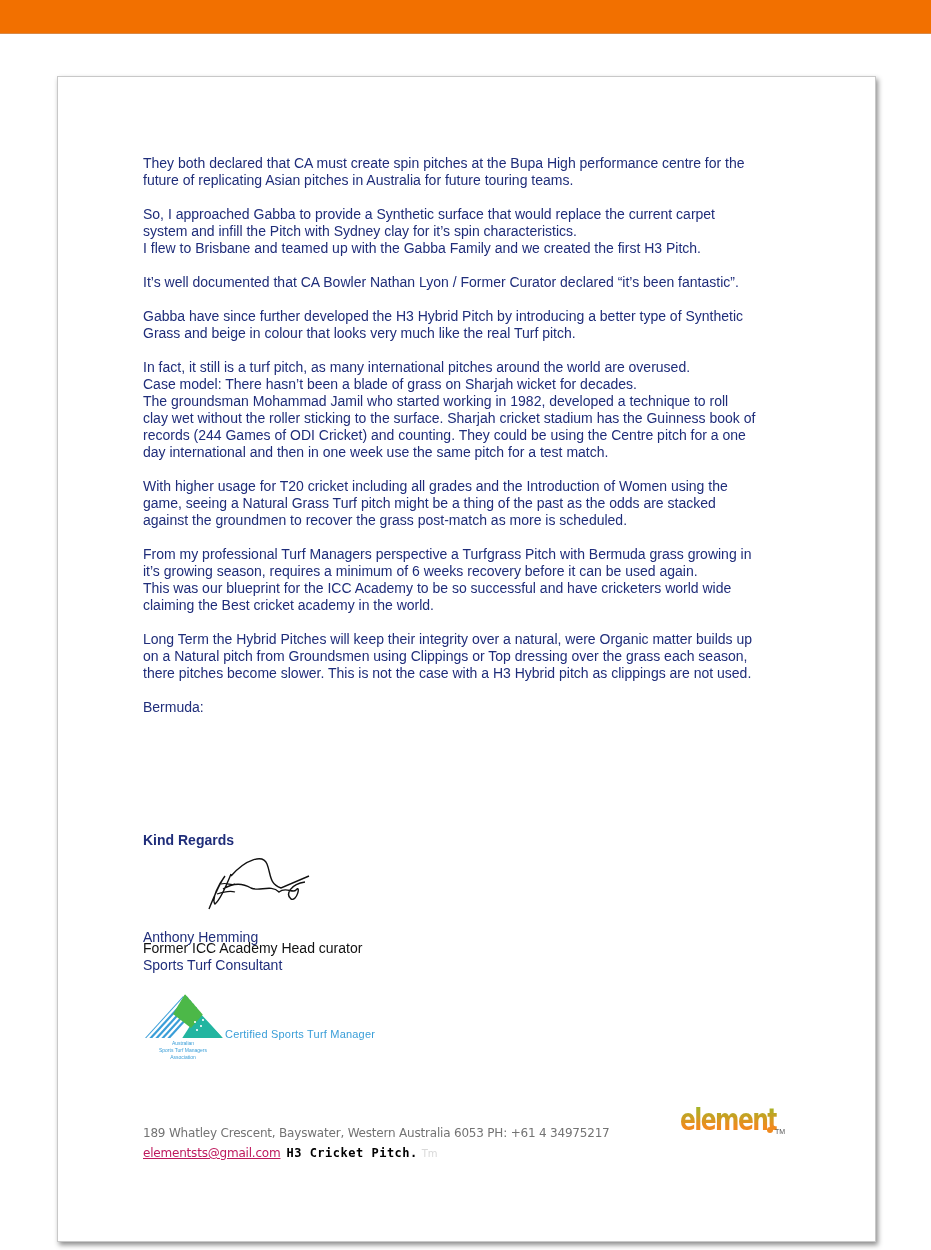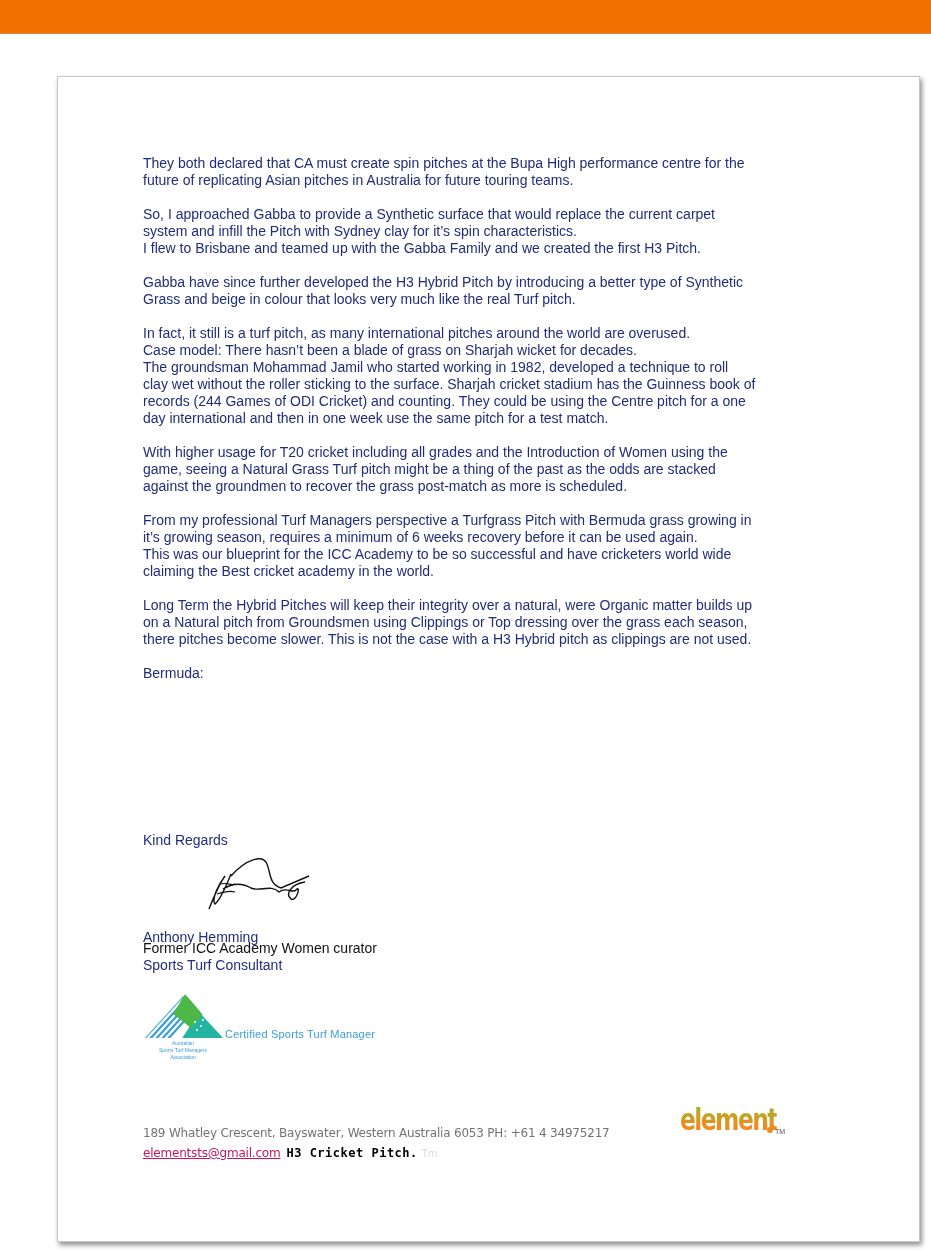--- a/index.html
+++ b/index.html
@@ -1,18 +1,18 @@
 <!DOCTYPE html>
 <html><head>
 <meta charset="utf-8">
 <style>
   html, body { margin:0; padding:0; }
   body { width:931px; height:1250px; background:#ffffff; position:relative; overflow:hidden; font-family:"Liberation Sans", sans-serif; }
   .topbar { position:absolute; left:0; top:0; width:931px; height:33px; background:#f27000; border-bottom:1px solid #d88a48; }
-  .page { position:absolute; left:57px; top:76px; width:817px; height:1164px; background:#fff; border:1px solid #c8c8c8; box-shadow:2px 3px 5px rgba(0,0,0,0.45);padding-left:44px; }
+  .page { position:absolute; left:57px; top:76px; width:817px; height:1164px; background:#fff; border:1px solid #c8c8c8; box-shadow:2px 3px 5px rgba(0,0,0,0.45); }
   .body-text { position:absolute; left:85px; top:78px; width:660px; color:#1f2d7a; font-size:14px; line-height:17px; }
   .body-text p { margin:0 0 17px 0; white-space:pre-line; }
   .closing { position:absolute; left:85px; color:#1f2d7a; font-size:14px; line-height:17px; }
   .black { color:#111; }
   .sig { position:absolute; left:143px; top:777px; }
   .logo-astma { position:absolute; left:85px; top:915px; width:230px; height:75px; }
   .astma-cert { position:absolute; left:82px; top:36px; font-size:11px; color:#3a9ed8; letter-spacing:0.2px; white-space:nowrap;text-align:center; }
   .astma-sub { position:absolute; left:0; top:48px; width:80px; text-align:center; font-size:5px; line-height:7px; color:#3a9ed8; }
   .footer-addr { position:absolute; left:85px; top:1049px; font-size:12px; color:#737373; white-space:nowrap; font-family:"DejaVu Sans", sans-serif; letter-spacing:-0.2px; }
   .footer-line2 { position:absolute; left:85px; top:1069px; font-size:12px; white-space:nowrap; font-family:"DejaVu Sans", sans-serif; letter-spacing:-0.2px; }
@@ -32,20 +32,21 @@
 
 <div class="topbar"></div>
 
 <div class="page">
   <div class="body-text">
     <p>They both declared that CA must create spin pitches at the Bupa High performance centre for the
 future of replicating Asian pitches in Australia for future touring teams.</p>
     <p>So, I approached Gabba to provide a Synthetic surface that would replace the current carpet
 system and infill the Pitch with Sydney clay for it’s spin characteristics.
 I flew to Brisbane and teamed up with the Gabba Family and we created the first H3 Pitch.</p>
+    <p>It’s well documented that CA Bowler Nathan Lyon / Former Curator declared “it’s been fantastic”.</p>
     <p>Gabba have since further developed the H3 Hybrid Pitch by introducing a better type of Synthetic
 Grass and beige in colour that looks very much like the real Turf pitch.</p>
     <p>In fact, it still is a turf pitch, as many international pitches around the world are overused.
  Case model: There hasn’t been a blade of grass on Sharjah wicket for decades.
 The groundsman Mohammad Jamil who started working in 1982, developed a technique to roll
 clay wet without the roller sticking to the surface. Sharjah cricket stadium has the Guinness book of
 records (244 Games of ODI Cricket) and counting. They could be using the Centre pitch for a one
 day international and then in one week use the same pitch for a test match.</p>
     <p>With higher usage for T20 cricket including all grades and the Introduction of Women using the
 game, seeing a Natural Grass Turf pitch might be a thing of the past as the odds are stacked
@@ -53,29 +54,29 @@
     <p>From my professional Turf Managers perspective a Turfgrass Pitch with Bermuda grass growing in
 it’s growing season, requires a minimum of 6 weeks recovery before it can be used again.
 This was our blueprint for the ICC Academy to be so successful and have cricketers world wide
 claiming the Best cricket academy in the world.</p>
     <p>Long Term the Hybrid Pitches will keep their integrity over a natural, were Organic matter builds up
 on a Natural pitch from Groundsmen using Clippings or Top dressing over the grass each season,
 there pitches become slower. This is not the case with a H3 Hybrid pitch as clippings are not used.</p>
     <p>Bermuda:</p>
   </div>
 
-  <div class="closing" style="top:755px;">Kind Regards</div>
+  <div class="closing" style="top:755px;font-weight:bold;">Kind Regards</div>
 
   <svg class="sig" width="120" height="60" viewBox="0 0 120 60">
     <path d="M8 55 C 12 45, 18 30, 24 22 C 18 30, 10 45, 14 50 C 20 45, 26 30, 30 20 M22 35 C 30 30, 40 28, 50 34 C 58 38, 70 30, 78 38 C 85 32, 92 40, 95 36 C 100 30, 96 48, 90 45 C 84 40, 90 30, 104 28 M30 22 C 45 5, 62 0, 66 10 C 70 20, 68 30, 80 34 L 108 22" fill="none" stroke="#111" stroke-width="1.4"></path>
     <path d="M16 40 C 22 38, 28 36, 34 38 M20 30 C 26 28, 30 32, 34 30" fill="none" stroke="#111" stroke-width="1.2"></path>
   </svg>
 
   <div class="closing" style="top:852px;">Anthony Hemming</div>
-  <div class="closing black" style="top:863px;">Former ICC Academy Women curator</div>
+  <div class="closing black" style="top:863px;">Former ICC Academy Head curator</div>
   <div class="closing" style="top:880px;">Sports Turf Consultant</div>
 
   <div class="logo-astma">
     <svg width="82" height="48" viewBox="0 0 82 48">
       <defs>
         <clipPath id="tri">
             <polygon points="2,46 42,2 80,46"></polygon>
           </clipPath>
       </defs>
       <g clip-path="url(#tri)">

